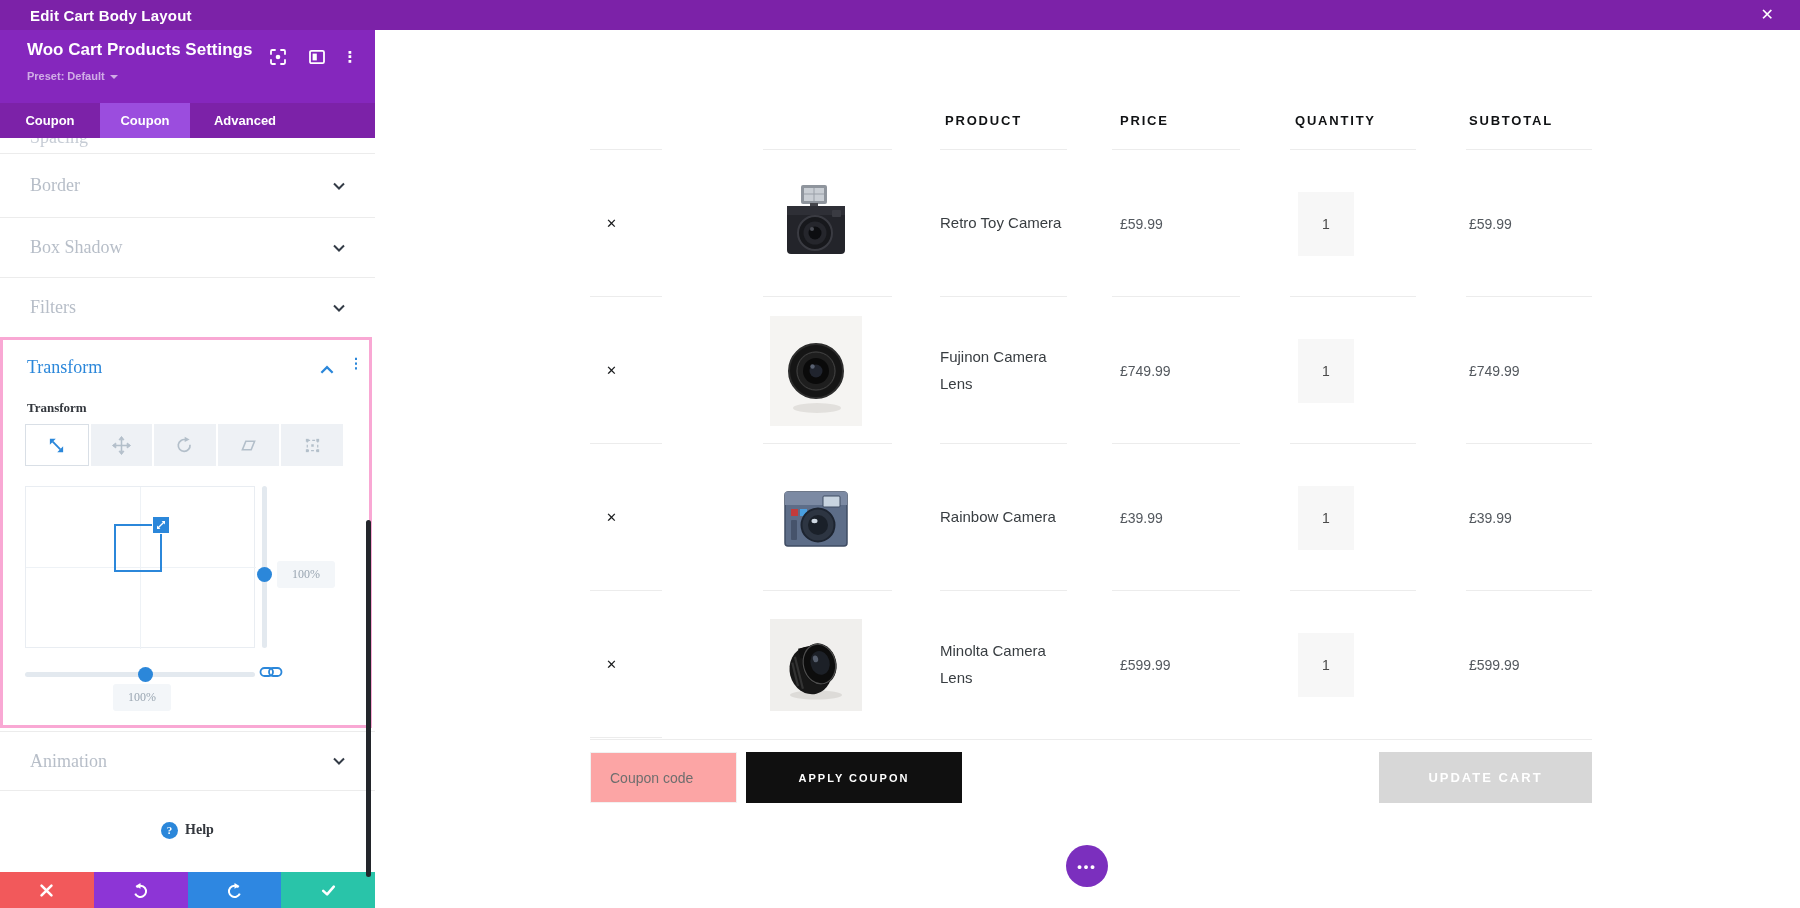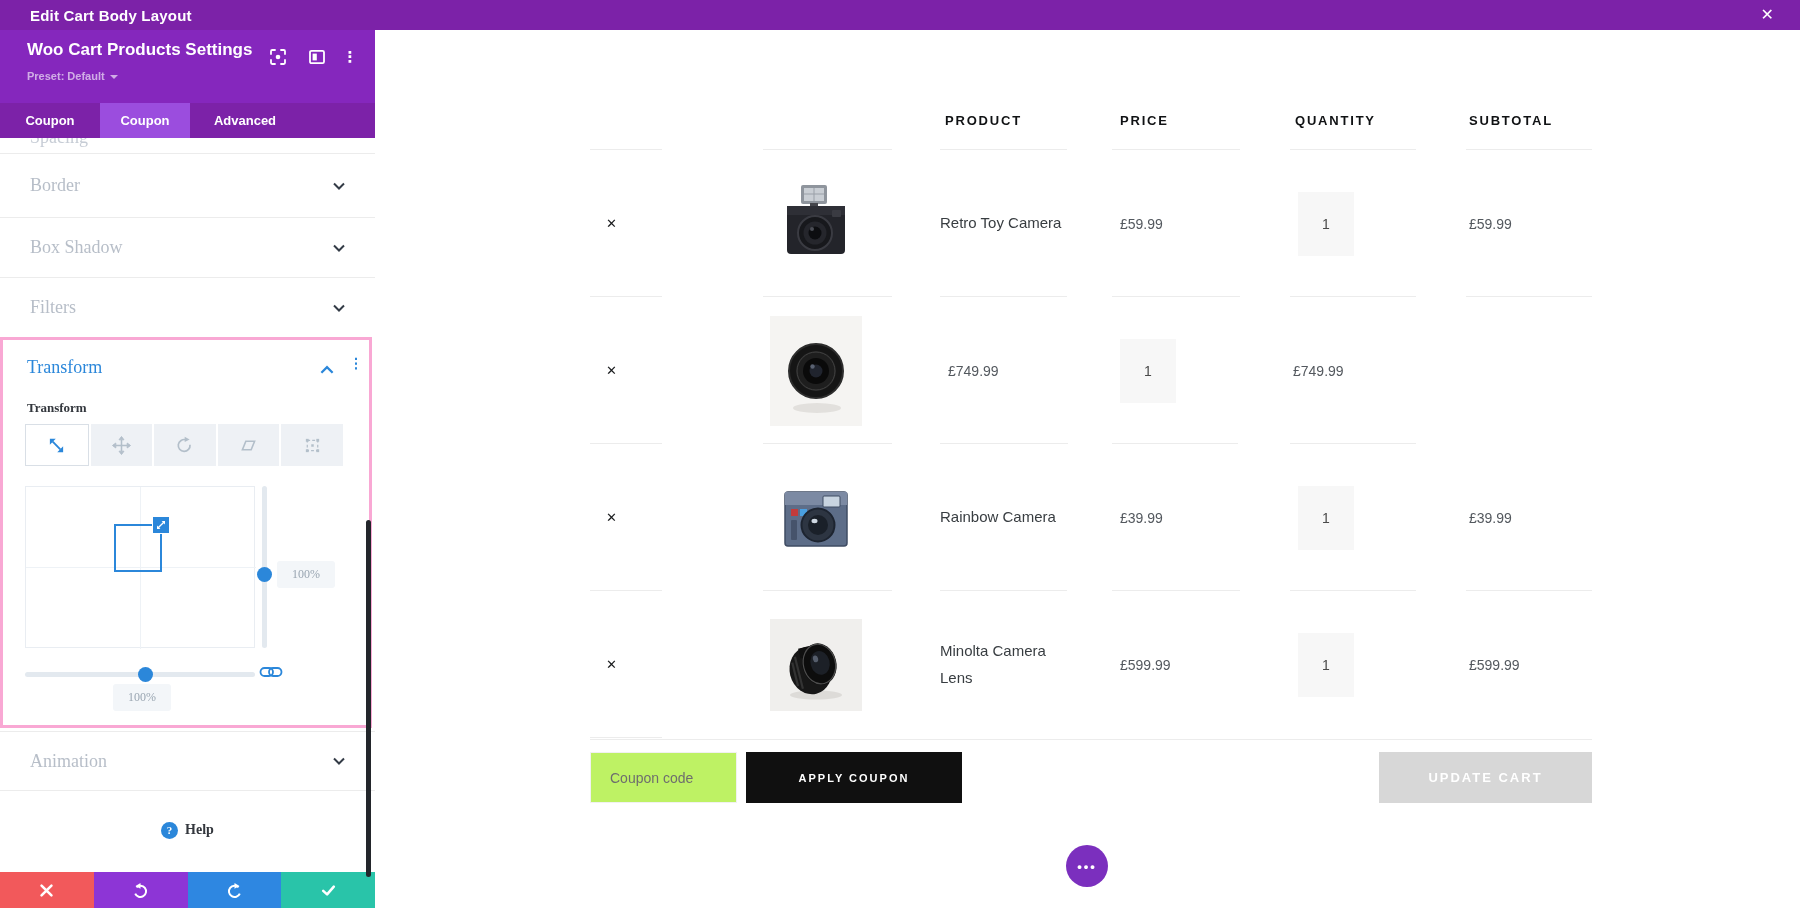--- a/index.html
+++ b/index.html
@@ -106,21 +106,21 @@
   .hlabel { font-size:13px; font-weight:700; letter-spacing:1.8px; color:#101214; }
   .pl3{padding-left:3px;} .pl5{padding-left:5px;} .pl8{padding-left:8px;} .pl16{padding-left:16px;}
   .removex { font-size:13px; font-weight:700; color:#17191b; cursor:pointer; }
   .thumb { margin-left:7px; }
   .pname { font-size:15px; color:#383d41; line-height:1.75; max-width:128px; cursor:pointer; }
   .pprice, .psub { font-size:14px; color:#53585e; }
   .qtybox { width:56px; height:64px; background:#f7f7f7; display:flex; align-items:center; justify-content:center;
             font-size:14px; color:#4a4a4a; margin-left:8px; cursor:text; }
   #cart-bottom-line { position:absolute; left:590px; top:739px; width:1002px; height:1px; background:#ececec; }
 
-  #coupon-input { position:absolute; left:590px; top:752px; width:147px; height:51px; background:#bef264;
+  #coupon-input { position:absolute; left:590px; top:752px; width:147px; height:51px; background:#fca5a5;
                   border:1px solid #f1f1f1; font-size:14px; color:#555; padding-left:19px; outline:none;
                   font-family:"Liberation Sans",sans-serif; }
   #coupon-input::placeholder { color:#6e6e6e; }
   #apply-coupon { position:absolute; left:746px; top:752px; width:216px; height:51px; background:#101010;
                   color:#fff; font-size:11px; font-weight:700; letter-spacing:2px; border:none; cursor:pointer;
                   font-family:"Liberation Sans",sans-serif; }
   #update-cart { position:absolute; left:1379px; top:752px; width:213px; height:51px; background:#d7d7d7;
                  color:#fff; font-size:13px; font-weight:700; letter-spacing:2px; border:none; cursor:pointer;
                  font-family:"Liberation Sans",sans-serif; }
   #dots-btn { position:absolute; left:1066px; top:845px; width:42px; height:42px; border-radius:50%;
@@ -401,20 +401,24 @@
           <circle cx="46" cy="55" r="27" fill="#151515"></circle>
           <circle cx="46" cy="55" r="27" fill="none" stroke="#2d2d2d" stroke-width="2"></circle>
           <circle cx="46" cy="55" r="20" fill="#1e1e1e"></circle>
           <circle cx="46" cy="55" r="19" fill="none" stroke="#4a4a4a" stroke-width="0.8"></circle>
           <circle cx="46" cy="55" r="13" fill="#0a0a0a"></circle>
           <circle cx="46" cy="55" r="6.5" fill="#20242e"></circle>
           <circle cx="42.5" cy="50.5" r="2.2" fill="#5a6272"></circle>
         </svg>
         <span class="seg s2"></span>
       </div>
+      <div class="ccell">
+          <span class="pname">Fujinon Camera Lens</span>
+          <span class="seg s3"></span>
+        </div>
       <div class="ccell pl8">
           <span class="pprice">£749.99</span>
           <span class="seg s4"></span>
         </div>
       <div class="ccell">
           <span class="qtybox">1</span>
           <span class="seg s5"></span>
         </div>
       <div class="ccell pl3">
           <span class="psub">£749.99</span>

